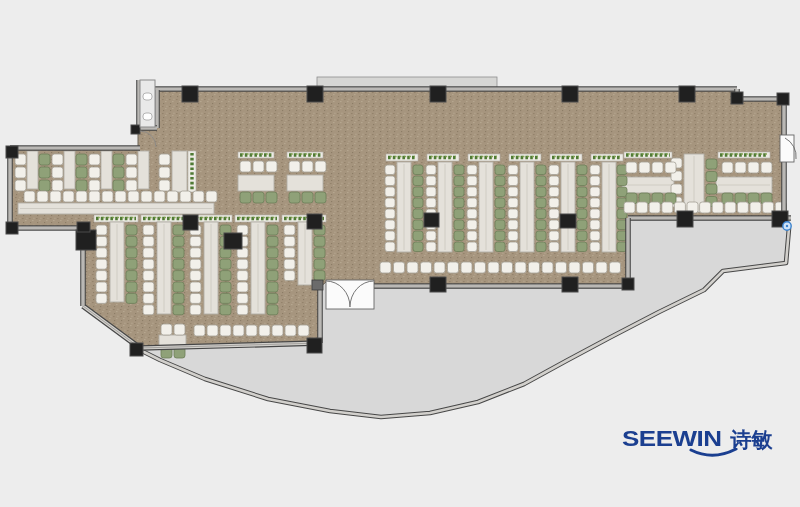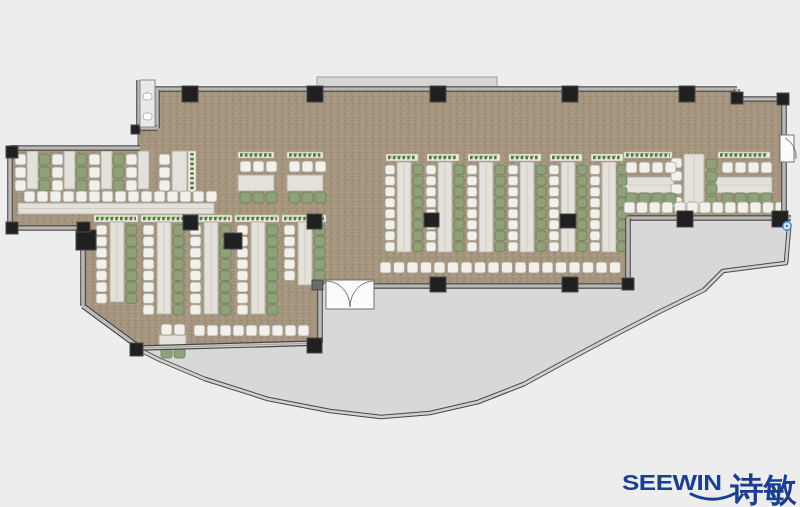--- a/index.html
+++ b/index.html
@@ -1,21 +1,21 @@
 <!DOCTYPE html>
 <html><head>
 <meta charset="utf-8">
 <style>
   html,body{margin:0;padding:0;}
   body{font-family:"Liberation Sans", sans-serif;}
   #stage{position:relative;width:800px;height:507px;overflow:hidden;background:#ededed;}
   #plan-svg{position:absolute;left:0;top:0;}
   #brand-logo{position:absolute;display:flex;align-items:flex-start;white-space:nowrap;user-select:none;}
   #logo-en{font-weight:800;font-size:26px;letter-spacing:-0.5px;line-height:1;transform:scaleY(0.82);transform-origin:top left;}
-  #logo-cn{font-weight:700;font-size:33px;line-height:1;margin-left:9px;margin-top:1px;}
+  #logo-cn{font-weight:700;font-size:21px;line-height:1;margin-left:9px;margin-top:1px;}
   #logo-swoosh{position:absolute;left:66px;top:20px;}
 </style>
 </head>
 <body>
 
 <div id="stage">
   <svg id="plan-svg" xmlns="http://www.w3.org/2000/svg" width="800" height="507">
       <rect x="0" y="0" width="800" height="507" fill="#ededed"></rect>
       <defs>
         <pattern id="fp" patternUnits="userSpaceOnUse" width="7" height="7">
@@ -495,20 +495,20 @@
         <rect x="780" y="135" width="14" height="27" fill="#fbfbfb" stroke="#666666" stroke-width="0.9"></rect>
         <path d="M785,138 A21,21 0 0 1 796,159" fill="none" stroke="#666666" stroke-width="0.9"></path>
         <path d="M140,131 A16,16 0 0 1 156,147" fill="none" stroke="#888" stroke-width="0.8"></path>
         <rect x="140" y="80" width="15" height="47" fill="#e9e9e9" stroke="#8a8a8a" stroke-width="1"></rect>
         <rect x="143" y="93" width="9" height="7" rx="3" fill="#fdfdfd" stroke="#9a9a9a" stroke-width="0.7"></rect>
         <rect x="143" y="113" width="9" height="7" rx="3" fill="#fdfdfd" stroke="#9a9a9a" stroke-width="0.7"></rect>
       </g>
       <circle cx="787" cy="226" r="4.2" fill="#cfe3f7" stroke="#3c82cc" stroke-width="1.4"></circle>
       <circle cx="787" cy="226" r="1.2" fill="#3c82cc"></circle>
     </svg>
-  <div id="brand-logo" style="left: 622px; top: 472px;">
+  <div id="brand-logo" style="left: 622px; top: 428px;">
     <span id="logo-en" style="color: rgb(27, 63, 144);">SEEWIN</span>
     <svg id="logo-swoosh" width="52" height="12" viewBox="0 0 52 12">
       <path d="M3,2 Q25,13 48,1" fill="none" stroke-width="3" stroke-linecap="round" stroke="#1b3f90"></path>
     </svg>
     <span id="logo-cn" style="color: rgb(27, 63, 144);">诗敏</span>
   </div>
 </div>
 
 </body></html>

